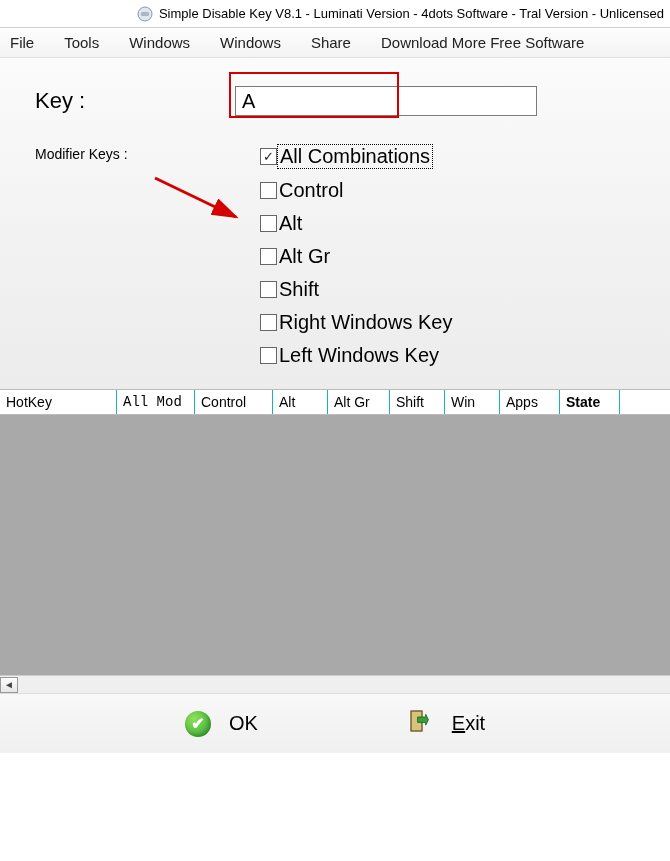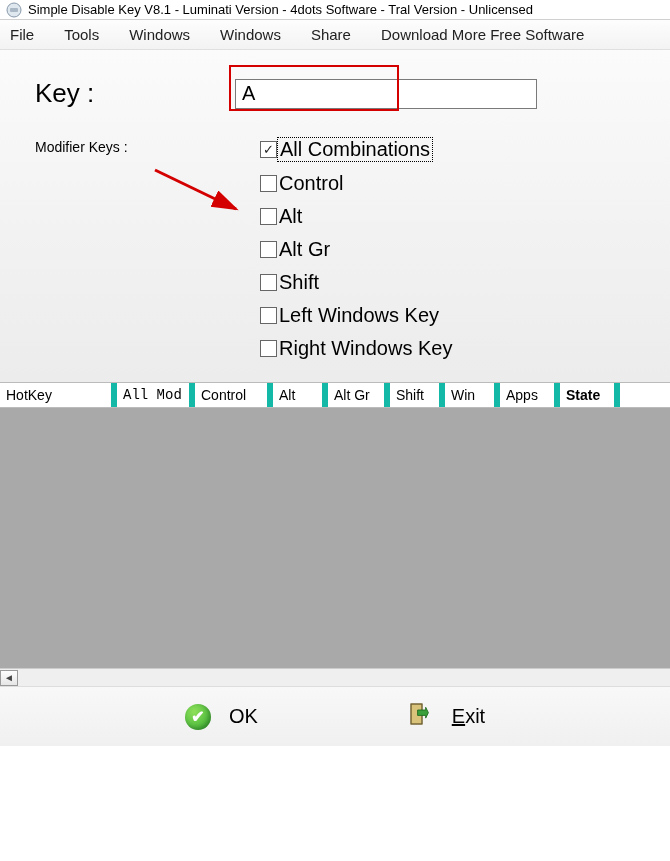--- a/index.html
+++ b/index.html
@@ -7,27 +7,28 @@
     margin: 0;
     font-family: "Segoe UI", Tahoma, sans-serif;
     font-size: 14px;
     background: #fff;
     width: 670px;
     height: 861px;
     overflow: hidden;
     position: relative;
   }
   .titlebar {
-    height: 20px;
+    height: 28px;
     background: #fff;
     border-bottom: 1px solid #d0d0d0;
     display: flex;
     align-items: center;
     padding: 0 6px;
     gap: 6px;
+    justify-content: flex-end;
   }
   .titlebar .app-icon svg { display:block; }
   .titlebar .title-text { font-size: 13px; color:#000; }
   .menubar {
     height: 30px;
     background: linear-gradient(#fdfdfd,#f3f3f3);
     border-bottom: 1px solid #e0e0e0;
     display: flex;
     align-items: center;
     padding: 0 10px;
@@ -40,21 +41,21 @@
     background: linear-gradient(#fbfbfb,#f2f2f2 55%, #ececec);
     padding: 28px 20px 22px 35px;
     position: relative;
   }
   .row-key {
     display:flex;
     align-items:center;
     margin-bottom: 28px;
   }
   .label-key {
-    font-size: 26px;
+    font-size: 22px;
     width: 200px;
   }
   .key-input-wrap {
     position:relative;
     display:flex;
     align-items:center;
   }
   .key-input {
     width: 302px;
     height: 30px;
@@ -128,21 +129,21 @@
     display:flex;
     background:#fff;
     border-top:1px solid #bbb;
     border-bottom:1px solid #bbb;
     height:26px;
     align-items:center;
     font-size:14px;
   }
   .grid-head .col {
     padding: 0 6px;
-    border-right:6px solid #14b8a6;
+    border-right:1px solid #14b8a6;
     height:100%;
     display:flex; align-items:center;
     white-space:nowrap;
   }
   .grid-body {
     background:#a9a9a9;
     height: 260px;
     position:relative;
   }
   .hscroll {
@@ -248,25 +249,25 @@
         <div class="check-item">
           <span class="cbox"></span>
           <span class="check-label">Alt Gr</span>
         </div>
         <div class="check-item">
           <span class="cbox"></span>
           <span class="check-label">Shift</span>
         </div>
         <div class="check-item">
           <span class="cbox"></span>
+          <span class="check-label">Right Windows Key</span>
+        </div>
+        <div class="check-item">
+          <span class="cbox"></span>
           <span class="check-label">Left Windows Key</span>
-        </div>
-        <div class="check-item">
-          <span class="cbox"></span>
-          <span class="check-label">Right Windows Key</span>
         </div>
       </div>
   </div>
 
   <div class="watermark">NESABAMEDIA</div>
 </div>
 
 <div class="grid-head" id="gridhead">
     <div class="col" style="width: 117px;">HotKey</div>
     <div class="col" style="width: 78px; font-family: Liberation Mono, monospace;">All Mod</div>

